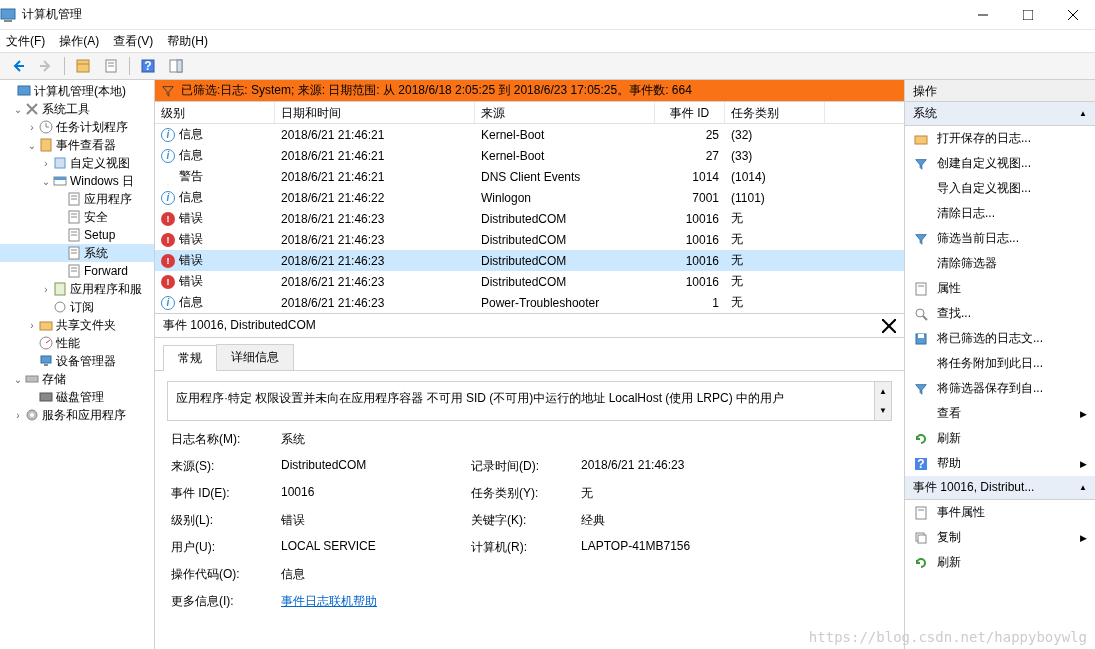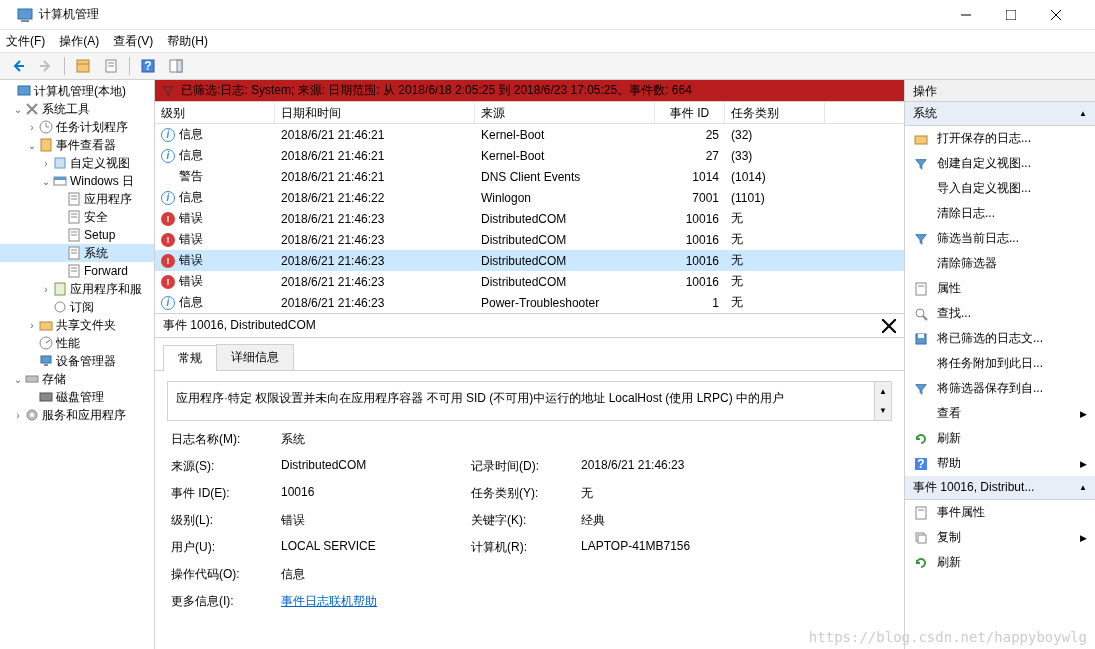--- a/index.html
+++ b/index.html
@@ -1,17 +1,17 @@
 <!DOCTYPE html>
 <html><head>
   <meta charset="utf-8">
   <style>
     * { box-sizing: border-box; margin: 0; padding: 0; font-family: "Microsoft YaHei", "Segoe UI", sans-serif; font-size: 12px; }
     body { background: #fff; width: 1095px; height: 649px; overflow: hidden; display: flex; flex-direction: column; }
-    .titlebar { height: 30px; display: flex; align-items: center; padding: 0 17px; border-bottom: 1px solid #e8e8e8; }
+    .titlebar { height: 30px; display: flex; align-items: center; padding: 0 0; border-bottom: 1px solid #e8e8e8; }
     .titlebar .app-icon { width: 16px; height: 16px; margin-right: 6px; }
     .titlebar .title { flex: 1; color: #000; }
     .titlebar .winbtn { width: 45px; height: 28px; display: flex; align-items: center; justify-content: center; }
     .titlebar .winbtn svg { width: 10px; height: 10px; }
     .menubar { height: 22px; display: flex; align-items: center; padding: 0 6px; gap: 14px; }
     .menubar span { color: #000; cursor: default; }
     .toolbar { height: 28px; display: flex; align-items: center; padding: 0 6px; gap: 4px; border-top: 1px solid #e0e0e0; border-bottom: 1px solid #d0d0d0; background: #f5f5f5; }
     .toolbar .tbtn { width: 24px; height: 22px; display: flex; align-items: center; justify-content: center; border: 1px solid transparent; }
     .toolbar .sep { width: 1px; height: 18px; background: #c0c0c0; margin: 0 2px; }
     .main { flex: 1; display: flex; overflow: hidden; }
@@ -19,21 +19,21 @@
     .tree-item { display: flex; align-items: center; height: 18px; padding-left: 4px; white-space: nowrap; }
     .tree-item .expander { width: 12px; text-align: center; color: #6a6a6a; font-size: 10px; }
     .tree-item .ticon { width: 16px; height: 16px; display: flex; align-items: center; justify-content: center; margin-right: 2px; }
     .tree-item.selected { background: #cce8ff; }
     .tree-item.l1 { padding-left: 4px; }
     .tree-item.l2 { padding-left: 12px; }
     .tree-item.l3 { padding-left: 26px; }
     .tree-item.l4 { padding-left: 40px; }
     .tree-item.l5 { padding-left: 54px; }
     .center { flex: 1; display: flex; flex-direction: column; border-right: 1px solid #d0d0d0; }
-    .filterbar { height: 22px; display: flex; align-items: center; padding: 0 6px; background: #b91c1c; border-bottom: 1px solid #d0d0d0; gap: 6px; }
+    .filterbar { height: 22px; display: flex; align-items: center; padding: 0 6px; background: #f97316; border-bottom: 1px solid #d0d0d0; gap: 6px; }
     .filterbar svg { flex-shrink: 0; }
     .filterbar span { color: #000; white-space: nowrap; overflow: hidden; }
     .grid { flex: 0 0 auto; height: 212px; display: flex; flex-direction: column; border-bottom: 1px solid #d0d0d0; }
     .grid-header { display: flex; height: 22px; background: #fff; border-bottom: 1px solid #e0e0e0; }
     .grid-header .col { padding: 3px 6px; border-right: 1px solid #e8e8e8; color: #000; }
     .grid-body { flex: 1; overflow-y: scroll; }
     .grid-row { display: flex; height: 21px; align-items: center; }
     .grid-row.selected { background: #cce8ff; }
     .grid-row .cell { padding: 0 6px; display: flex; align-items: center; gap: 4px; overflow: hidden; white-space: nowrap; }
     .c-level { width: 120px; }

